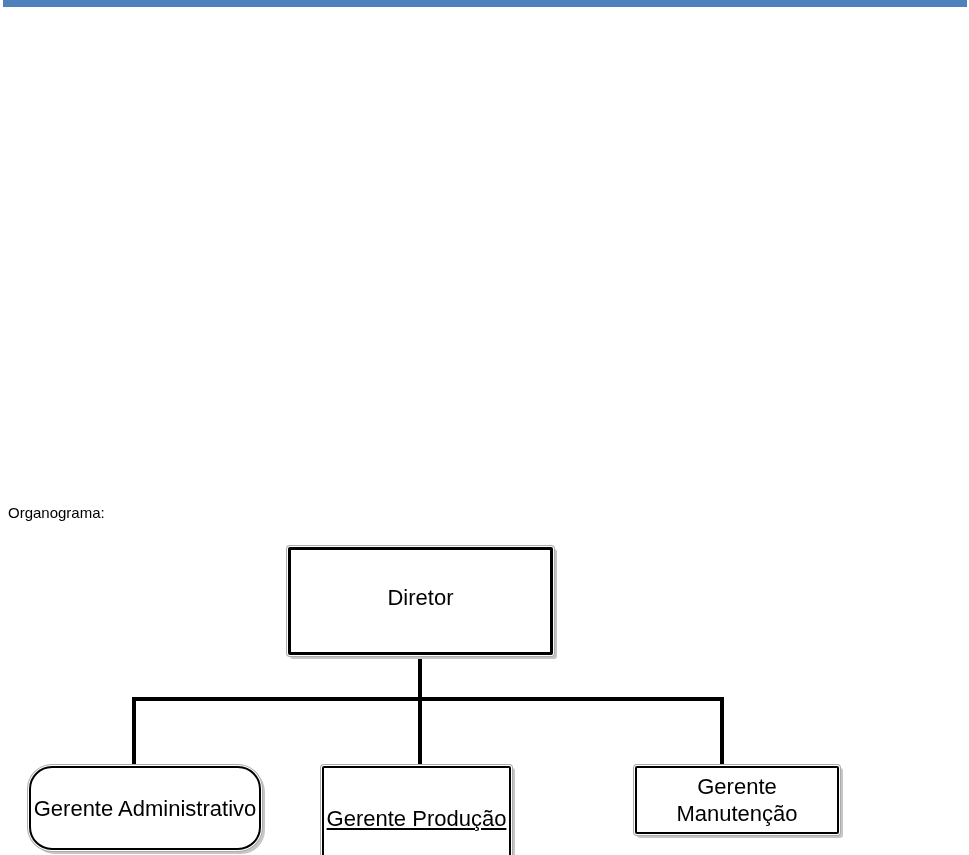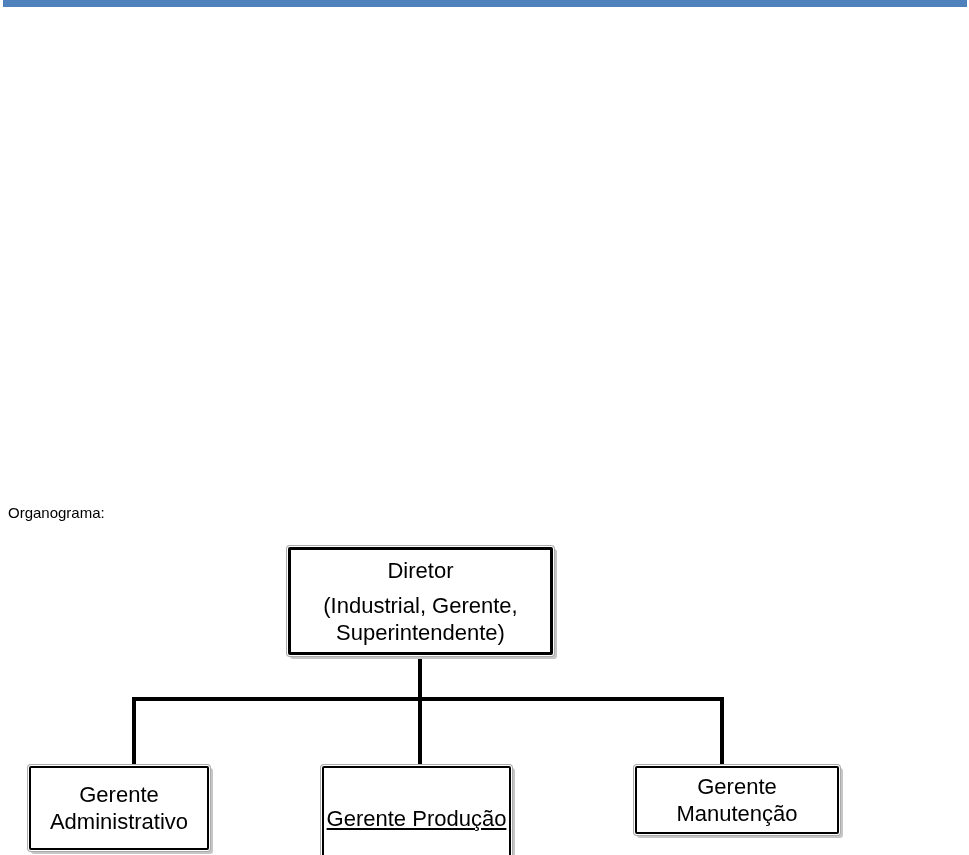--- a/index.html
+++ b/index.html
@@ -50,21 +50,21 @@
   .node-root {
     left: 288px;
     top: 547px;
     width: 265px;
     height: 108px;
     border-width: 3px;
   }
   .node-root .node-title {
     margin-bottom: 8px;
   }
-  .node-child-1 { left: 29px;  top: 766px; width: 180px; height: 84px; }
+  .node-child-1 { left: 29px;  top: 766px; width: 232px; height: 84px; border-radius: 23px; }
   .node-child-2 { left: 322px; top: 766px; width: 189px; height: 104px; text-decoration: underline; }
   .node-child-3 { left: 619px; top: 766px; width: 204px; height: 68px; margin-left: 16px; }
   .line {
     position: absolute;
     background: #000000;
   }
   .line-root-stem { left: 418px; top: 655px; width: 4px;   height: 111px; }
   .line-horizontal { left: 132px; top: 697px; width: 592px; height: 4px; }
   .line-drop-left  { left: 132px; top: 697px; width: 4px;   height: 69px; }
   .line-drop-right { left: 720px; top: 697px; width: 4px;   height: 69px; }
@@ -80,21 +80,20 @@
 
   <div>
 
     <div class="line line-root-stem" style="background: rgb(0, 0, 0);"></div>
     <div class="line line-horizontal" style="background: rgb(0, 0, 0);"></div>
     <div class="line line-drop-left" style="background: rgb(0, 0, 0);"></div>
     <div class="line line-drop-right" style="background: rgb(0, 0, 0);"></div>
 
     <div class="node node-root" style="border-color: rgb(0, 0, 0); justify-content: center;">
       <div class="node-title">Diretor</div>
-      <div class="node-subtitle">(Industrial, Gerente, Superintendente)</div>
     </div>
 
     <div class="node node-child-1" style="border-color: rgb(0, 0, 0);">
       <div class="node-label">Gerente Administrativo</div>
     </div>
 
     <div class="node node-child-2" style="border-color: rgb(0, 0, 0);">
       <div class="node-label">Gerente Produção</div>
     </div>
 

